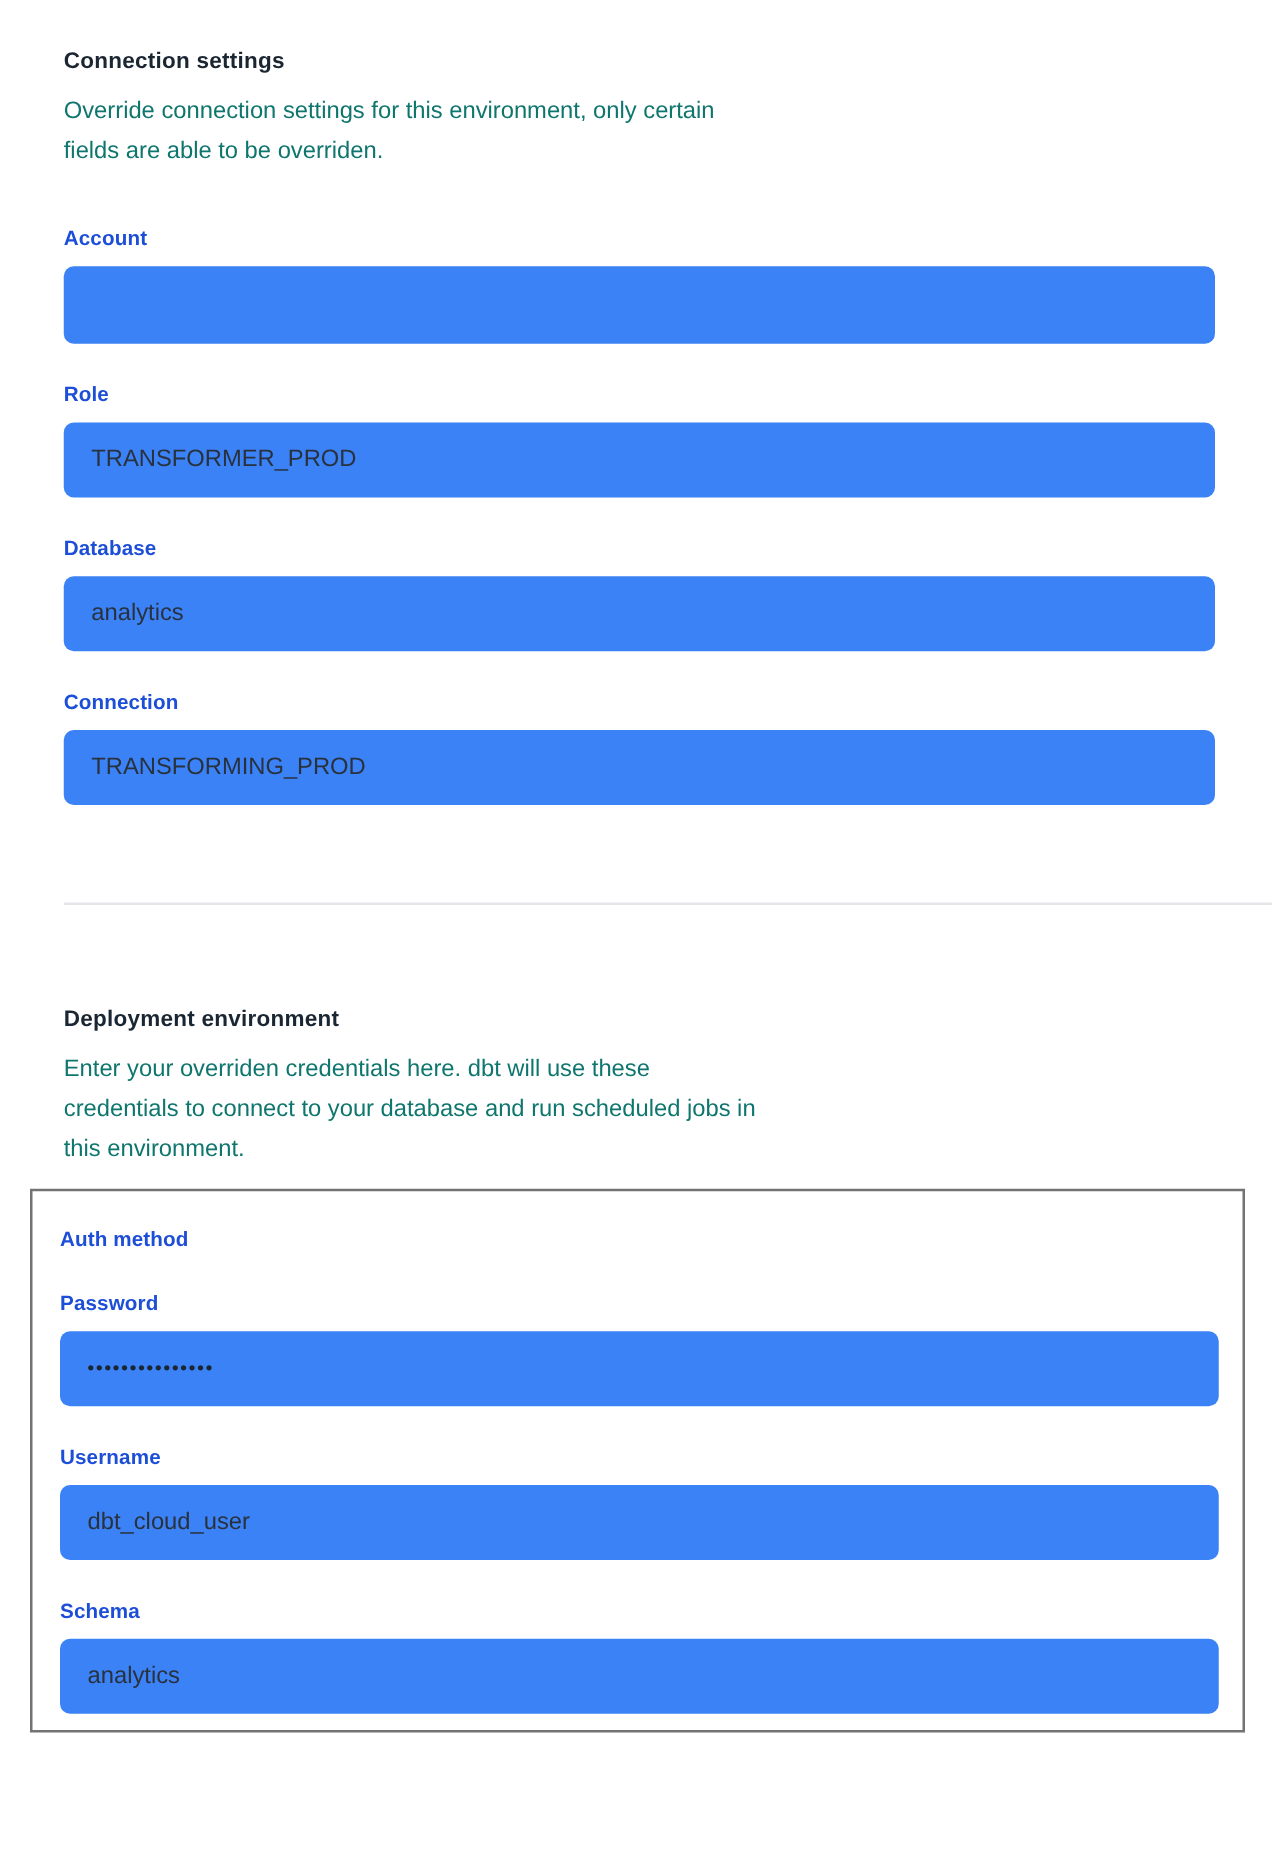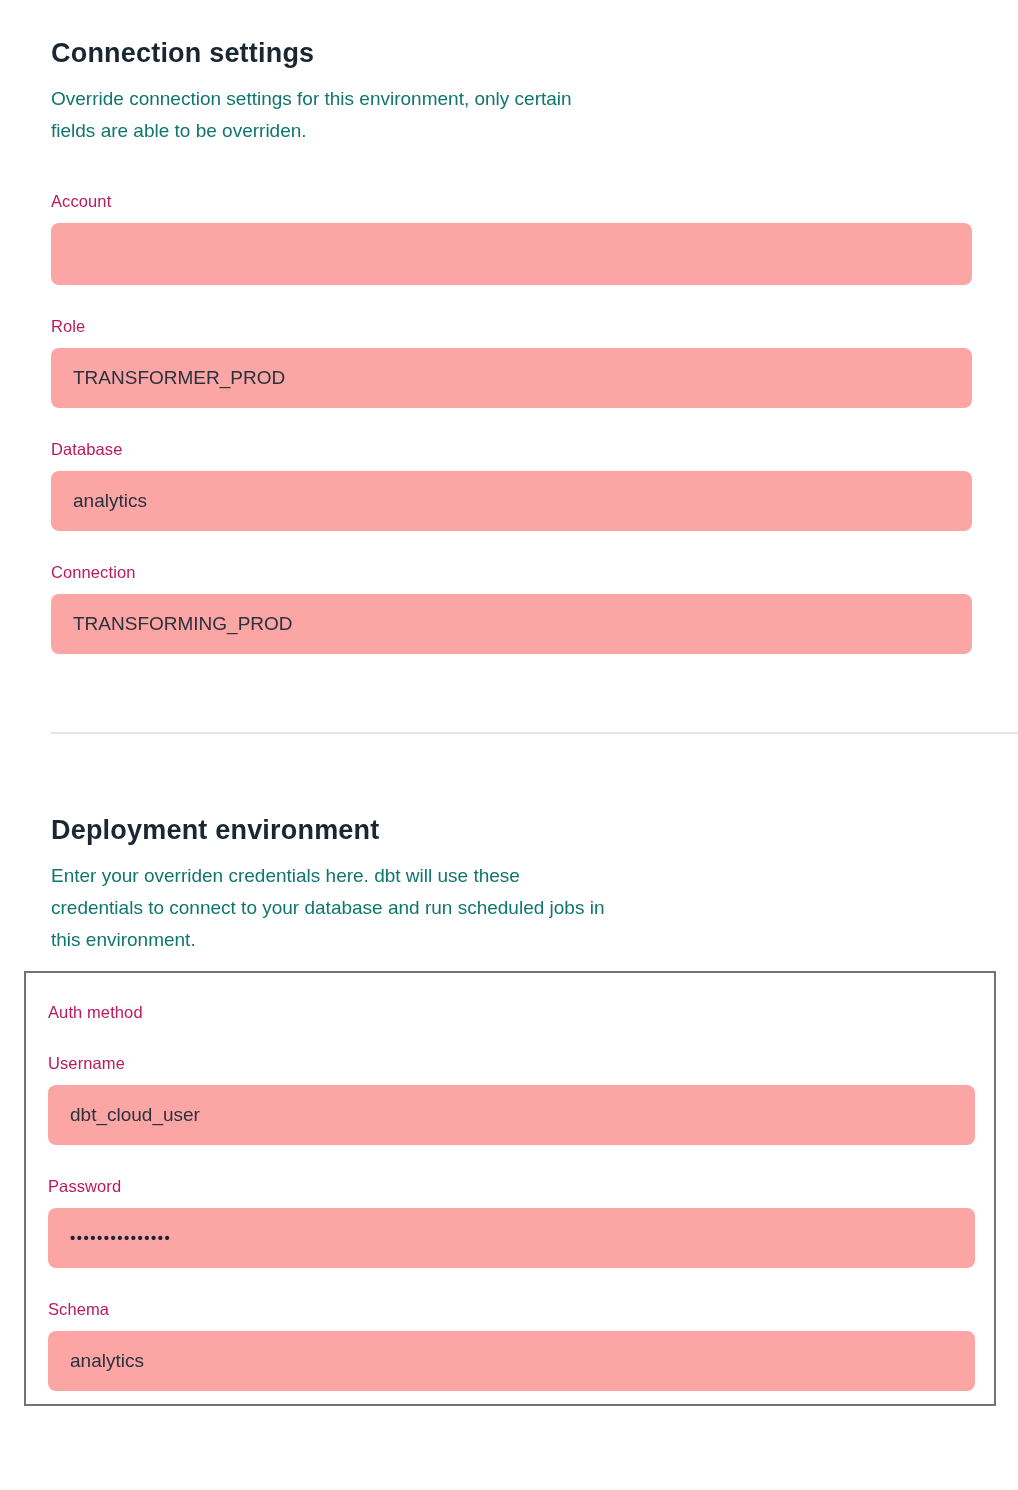--- a/index.html
+++ b/index.html
@@ -9,44 +9,44 @@
     height: 1490px;
     font-family: "Liberation Sans", "DejaVu Sans", sans-serif;
     color: #222e3d;
     overflow: hidden;
   }
   .content {
     padding: 30px 46px 0 51px;
   }
   .section-title {
     margin-top: 8px;
-    font-size: 27px;
+    font-size: 18px;
     font-weight: 700;
     color: #1b2633;
     letter-spacing: 0.2px;
   }
   .section-desc {
     margin-top: 14px;
     font-size: 19px;
     line-height: 1.68;
     color: #0f766e;
     max-width: 560px;
   }
   .field { margin-top: 32px; }
   .field-label {
     display: block;
     font-size: 16.5px;
-    font-weight: 400;
-    color: #be185d;
+    font-weight: 700;
+    color: #1d4ed8;
     letter-spacing: 0.1px;
   }
   .field-input {
     margin-top: 12px;
     height: 60px;
-    background: #fca5a5;
+    background: #3b82f6;
     border-radius: 8px;
     display: flex;
     align-items: center;
     padding: 0 22px;
     font-size: 19px;
     color: #29313d;
     cursor: text;
   }
   .field-input.tall { height: 62px; }
   .field-input.password-value {
@@ -106,27 +106,27 @@
     <h1 class="section-title section-2-title">Deployment environment</h1>
     <p class="section-desc">Enter your overriden credentials here. dbt will use these credentials to connect to your database and run scheduled jobs in this environment.</p>
 
     <div class="highlight-box">
 
       <div class="field">
         <label class="field-label">Auth method</label>
       </div>
 
       <div class="field">
-        <label class="field-label">Username</label>
-        <div class="field-input">dbt_cloud_user</div>
+        <label class="field-label">Password</label>
+        <div class="field-input password-value">•••••••••••••••</div>
       </div>
 
       <div class="field">
-        <label class="field-label">Password</label>
-        <div class="field-input password-value">•••••••••••••••</div>
+        <label class="field-label">Username</label>
+        <div class="field-input">dbt_cloud_user</div>
       </div>
 
       <div class="field">
         <label class="field-label">Schema</label>
         <div class="field-input">analytics</div>
       </div>
 
     </div>
   </section>
 

